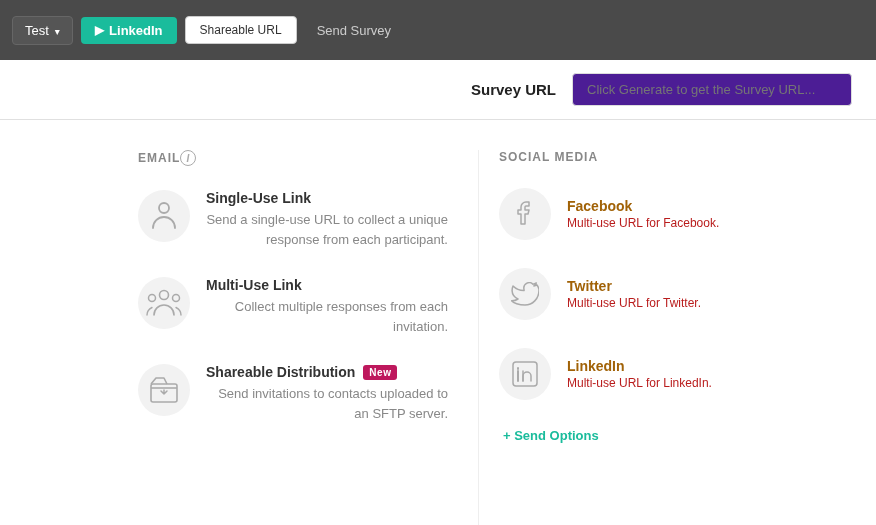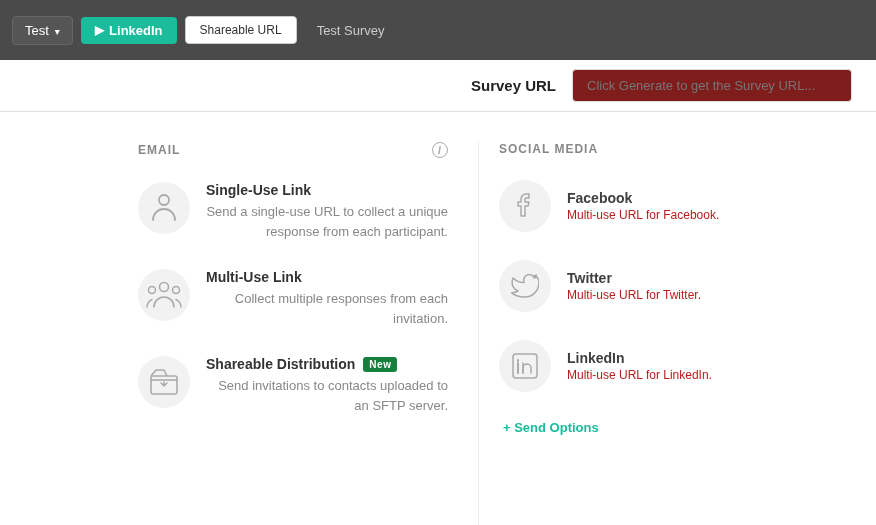--- a/index.html
+++ b/index.html
@@ -58,34 +58,34 @@
       font-size: 13px;
       display: flex;
       align-items: center;
       gap: 4px;
     }
 
     
     .survey-url-bar {
       background: #fff;
       border-bottom: 1px solid #e0e0e0;
-      height: 52px;
+      height: 60px;
       display: flex;
       align-items: center;
       justify-content: flex-end;
       padding: 0 24px;
       gap: 16px;
     }
     .survey-url-label {
       font-size: 15px;
       font-weight: 700;
       color: #222;
     }
     .survey-url-input {
-      background: #7f1d1d;
+      background: #4c1d95;
       border: 1px solid #ddd;
       border-radius: 4px;
       padding: 8px 14px;
       font-size: 13px;
       color: #aaa;
       width: 280px;
       outline: none;
       cursor: default;
     }
 
@@ -113,21 +113,20 @@
     .section-title {
       font-size: 12px;
       font-weight: 700;
       color: #888;
       letter-spacing: 1px;
       text-transform: uppercase;
       margin-bottom: 24px;
       display: flex;
       align-items: center;
       gap: 0;
-      justify-content: space-between;
     }
     .help-icon {
       width: 16px;
       height: 16px;
       border: 1.5px solid #aaa;
       border-radius: 50%;
       display: inline-flex;
       align-items: center;
       justify-content: center;
       font-size: 10px;
@@ -161,21 +160,21 @@
     .dist-title {
       font-size: 14px;
       font-weight: 700;
       color: #333;
       margin-bottom: 4px;
       display: flex;
       align-items: center;
       gap: 8px;
     }
     .badge-new {
-      background: #15803d;
+      background: #be185d;
       color: #fff;
       font-size: 10px;
       font-weight: 700;
       border-radius: 3px;
       padding: 2px 6px;
       letter-spacing: 0.5px;
     }
     .dist-desc {
       font-size: 13px;
       color: #888;
@@ -198,21 +197,21 @@
       display: flex;
       align-items: center;
       justify-content: center;
       flex-shrink: 0;
       color: #888;
       font-size: 22px;
     }
     .social-info .social-title {
       font-size: 14px;
       font-weight: 700;
-      color: #404040;
+      color: #a16207;
       margin-bottom: 2px;
     }
     .social-info .social-desc {
       font-size: 12px;
       color: #b91c1c;
     }
 
     .more-options {
       color: #1abc9c;
       font-size: 13px;
@@ -234,21 +233,21 @@
     <span class="chevron-down"></span>
   </button>
   <button class="btn-publish">
     <span class="arrow-icon">▶</span>
     <span>LinkedIn</span>
   </button>
   <button class="btn-shareable">
     <span>Shareable URL</span>
   </button>
   <button class="btn-track">
-    <span>Test Survey</span>
+    <span>Send Survey</span>
   </button>
 </div>
 
 <div class="survey-url-bar">
   <span class="survey-url-label">Survey URL</span>
   <input class="survey-url-input" type="text" readonly="" placeholder="Click Generate to get the Survey URL..." style="">
 </div>
 
 <div class="main-content">
 

